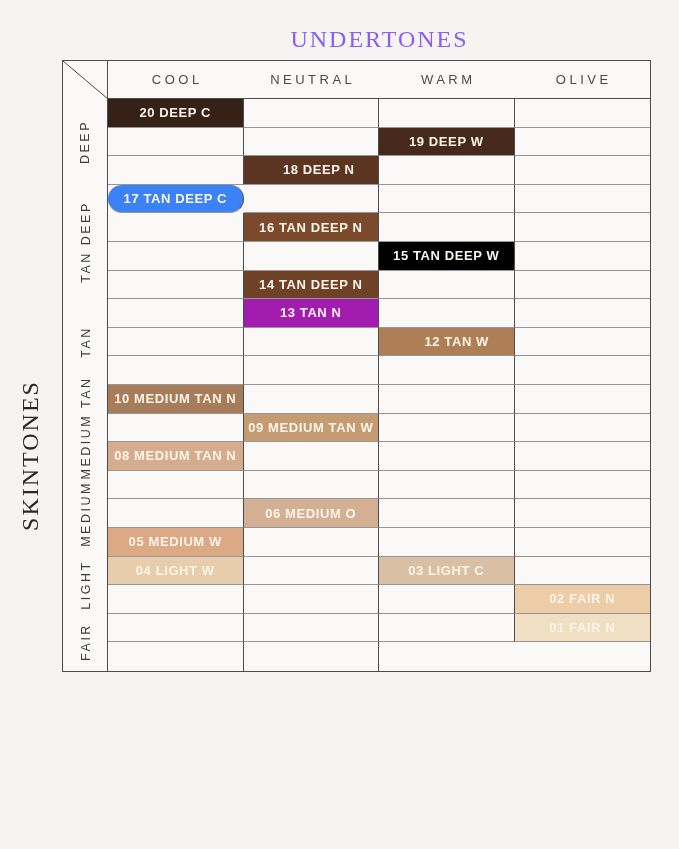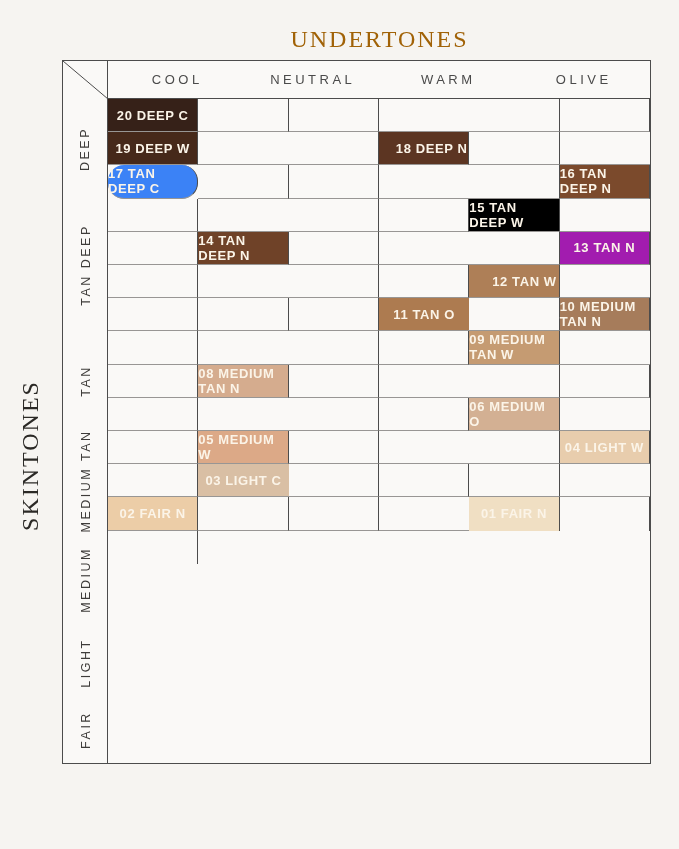--- a/index.html
+++ b/index.html
@@ -6,34 +6,34 @@
   body{
     width:679px;height:849px;position:relative;
     background:#f6f4f1;
     font-family:"Liberation Sans",sans-serif;
     overflow:hidden;
   }
   .chart-title{
     position:absolute;left:107px;top:26px;width:545px;
     text-align:center;
     font-family:"Liberation Serif",serif;
-    font-size:24px;letter-spacing:2px;color:#a16207;
+    font-size:24px;letter-spacing:2px;color:#8b5cf6;
     white-space:nowrap;
   }
   .side-title-anchor{
     position:absolute;left:18px;top:455px;width:24px;height:0;
     display:flex;justify-content:center;align-items:center;
   }
   .side-title-anchor span{
     transform:rotate(-90deg);white-space:nowrap;
     font-family:"Liberation Serif",serif;
     font-size:24px;letter-spacing:2px;color:#2b2926;
   }
   .frame{
-    position:absolute;left:62px;top:60px;width:589px;height:704px;
+    position:absolute;left:62px;top:60px;width:589px;height:612px;
     box-sizing:border-box;border:1px solid #4c4c4c;
     background:#faf9f7;
   }
   .label-col{
     position:absolute;left:0;top:0;bottom:0;width:45px;
     border-right:1px solid #4c4c4c;box-sizing:border-box;
   }
   .diag{position:absolute;left:0;top:0;pointer-events:none;}
   .header-row{
     position:absolute;left:45px;right:0;top:0;height:38px;
@@ -51,21 +51,21 @@
   .group-label{
     position:absolute;left:0;right:0;height:0;
     display:flex;justify-content:center;align-items:center;
   }
   .group-label span{
     transform:rotate(-90deg);white-space:nowrap;
     font-size:12.5px;letter-spacing:2.5px;color:#3e3c3a;
   }
   .cells{
     position:absolute;left:45px;right:0;top:38px;bottom:0;
-    display:grid;grid-template-columns:repeat(6,1fr);
+    display:grid;grid-template-columns:repeat(4,1fr);
     grid-template-rows:repeat(20,1fr);
   }
   .cell{
     box-sizing:border-box;
     border-right:1px solid #4c4c4c;
     border-bottom:1px solid #989694;
     background:#faf9f7;
   }
   .cell:nth-child(4n){border-right:none;}
   .cell:nth-child(n+77){border-bottom:none;}
@@ -151,21 +151,20 @@
       <div class="cell filled" style="background: #a21caf;">13 TAN N</div>
       <div class="cell"></div>
       <div class="cell"></div>
       <div class="cell"></div>
       <div class="cell"></div>
       <div class="cell filled" style="background: rgb(174, 127, 87); padding-left: 21px;">12 TAN W</div>
       <div class="cell"></div>
       <div class="cell"></div>
       <div class="cell"></div>
       <div class="cell"></div>
-      <div class="cell filled" style="background: rgb(173, 123, 80);">11 TAN O</div>
       <div class="cell"></div>
       <div class="cell filled" style="background: rgb(166, 124, 91);">10 MEDIUM TAN N</div>
       <div class="cell"></div>
       <div class="cell"></div>
       <div class="cell"></div>
       <div class="cell"></div>
       <div class="cell filled" style="background: rgb(197, 155, 114);">09 MEDIUM TAN W</div>
       <div class="cell"></div>
       <div class="cell"></div>
       <div class="cell filled" style="background: rgb(213, 172, 142);">08 MEDIUM TAN N</div>

